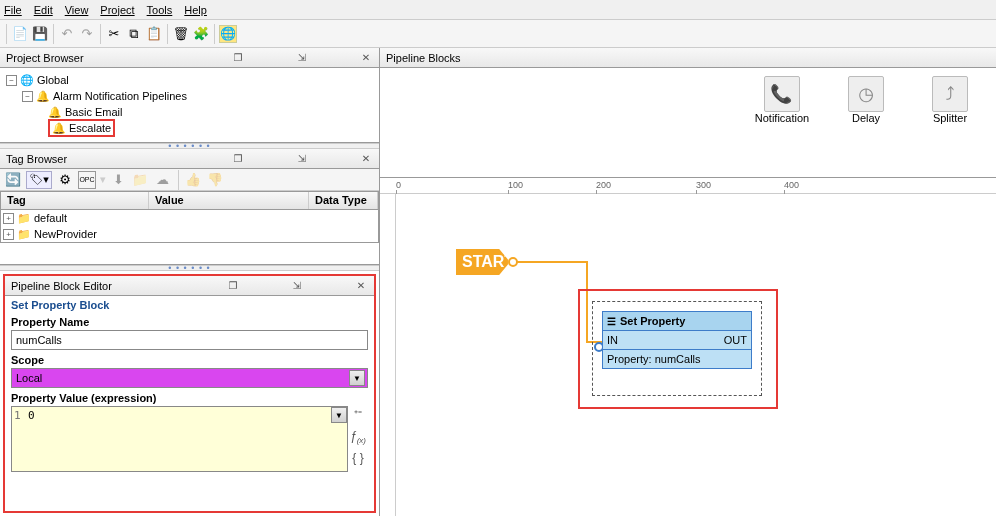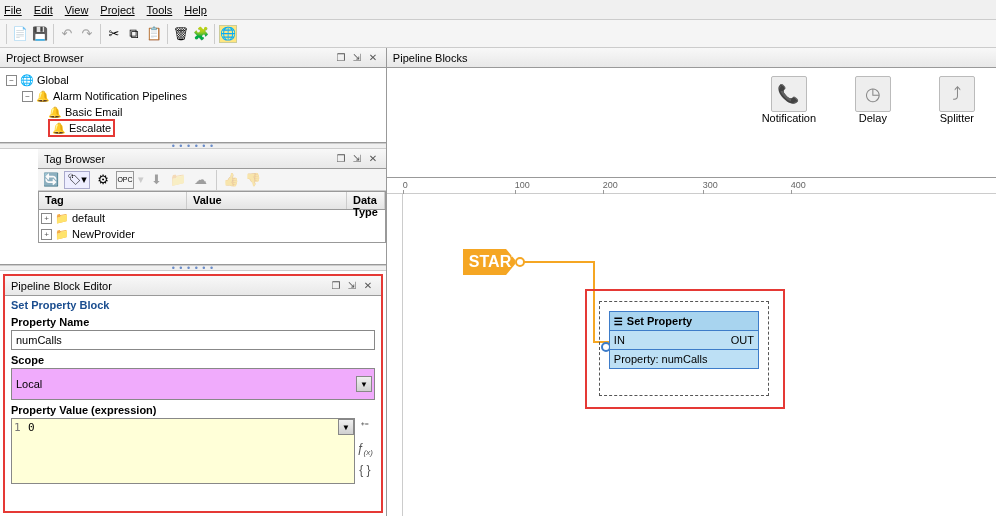--- a/index.html
+++ b/index.html
@@ -5,43 +5,43 @@
 * { box-sizing: border-box; margin: 0; padding: 0; }
 body { font-family: Tahoma, Arial, sans-serif; font-size: 11px; background: #fff; width: 996px; height: 518px; overflow: hidden; position: relative; }
 .menubar { display: flex; height: 20px; align-items: center; padding: 8px 4px; border-bottom: 1px solid #ccc; background: #f0f0f0; }
 .menubar span { margin-right: 12px; text-decoration: underline; cursor: default; }
 .toolbar { display: flex; height: 28px; align-items: center; padding: 0 4px; border-bottom: 1px solid #ccc; background: #f5f5f5; gap: 2px; }
 .toolbar-sep { width: 1px; height: 20px; background: #ccc; margin: 0 2px; }
 .tb-icon { width: 18px; height: 18px; display: inline-flex; align-items: center; justify-content: center; font-size: 13px; cursor: default; }
 .main { display: flex; height: 468px; }
 .left-col { width: 519px; display: flex; flex-direction: column; border-right: 1px solid #999; }
 .right-col { flex: 1; display: flex; flex-direction: column; }
-.panel-header { height: 20px; background: linear-gradient(#f8f8f8,#e8e8e8); border-bottom: 1px solid #999; display: flex; align-items: center; padding: 0 6px; font-size: 11px; }
+.panel-header { height: 20px; background: linear-gradient(#f8f8f8,#e8e8e8); border-bottom: 1px solid #999; display: flex; align-items: center; padding: 0 6px; font-size: 11px; gap: 48px; }
 .panel-header .spacer { flex: 1; }
 .panel-ctrl { width: 14px; height: 14px; margin-left: 2px; display: inline-flex; align-items: center; justify-content: center; cursor: default; font-size: 10px; color: #555; }
 .project-browser { height: 95px; border-bottom: 1px solid #999; }
 .tree { padding: 4px 6px; font-size: 11px; }
 .tree-row { display: flex; align-items: center; height: 16px; }
 .tree-toggle { width: 11px; height: 11px; border: 1px solid #888; margin-right: 3px; display: inline-flex; align-items: center; justify-content: center; font-size: 8px; background: #fff; color: #555; }
 .tree-icon { width: 14px; height: 14px; margin-right: 3px; display: inline-flex; align-items: center; justify-content: center; }
 .red-highlight { border: 2px solid #e53935; padding: 0 2px; }
-.tag-browser { height: 116px; border-bottom: 1px solid #999; padding-left: 38px; }
+.tag-browser { height: 116px; border-bottom: 1px solid #999; }
 .tb-toolbar { height: 22px; display: flex; align-items: center; padding: 0 4px; gap: 4px; border-bottom: 1px solid #ccc; background: #f5f5f5; }
 .tb-toolbar .dim { opacity: 0.35; }
 .tag-table { border: 1px solid #999; margin: 0; }
 .tag-header { display: flex; background: linear-gradient(#f8f8f8,#e4e4e4); border-bottom: 1px solid #999; height: 18px; }
 .tag-header .col { border-right: 1px solid #ccc; padding: 2px 6px; font-weight: bold; }
 .tag-body { background: #fff; }
 .tag-row { display: flex; height: 16px; align-items: center; padding-left: 2px; }
 .pipeline-editor { flex: 1; border: 2px solid #e53935; display: flex; flex-direction: column; margin: 3px; }
 .blue-section { color: #1a4d8f; font-weight: bold; padding: 3px 6px; }
 .field-section { padding: 2px 6px; }
 .field-label { font-weight: bold; margin-bottom: 2px; }
 .field-input { width: 100%; height: 20px; border: 1px solid #888; background: #fff; padding: 2px 4px; font-size: 11px; }
-.field-select { width: 100%; height: 32px; border: 1px solid #888; background: #f0abfc; display: flex; align-items: center; justify-content: space-between; padding: 0 2px 0 4px; }
+.field-select { width: 100%; height: 20px; border: 1px solid #888; background: #d946ef; display: flex; align-items: center; justify-content: space-between; padding: 0 2px 0 4px; }
 .dropdown-btn { width: 16px; height: 16px; background: linear-gradient(#f0f0f0,#d0d0d0); border: 1px solid #888; display: inline-flex; align-items: center; justify-content: center; font-size: 8px; }
 .expr-row { display: flex; }
 .expr-area { flex: 1; height: 66px; border: 1px solid #888; background: #ffffd8; position: relative; padding: 2px 4px; font-family: monospace; font-size: 11px; }
 .expr-area .ln { position: absolute; left: 2px; top: 2px; width: 8px; color: #777; }
 .expr-tools { width: 20px; display: flex; flex-direction: column; align-items: center; padding-top: 0; gap: 6px; }
 .expr-tools span { font-size: 12px; font-style: italic; color: #555; }
 .pipeline-blocks { height: 130px; border-bottom: 1px solid #999; }
 .blocks-row { display: flex; justify-content: flex-end; padding: 8px 16px; gap: 24px; }
 .block-btn { display: flex; flex-direction: column; align-items: center; width: 60px; }
 .block-icon { width: 36px; height: 36px; background: #eee; border: 1px solid #bbb; border-radius: 2px; display: inline-flex; align-items: center; justify-content: center; font-size: 18px; color: #888; }

